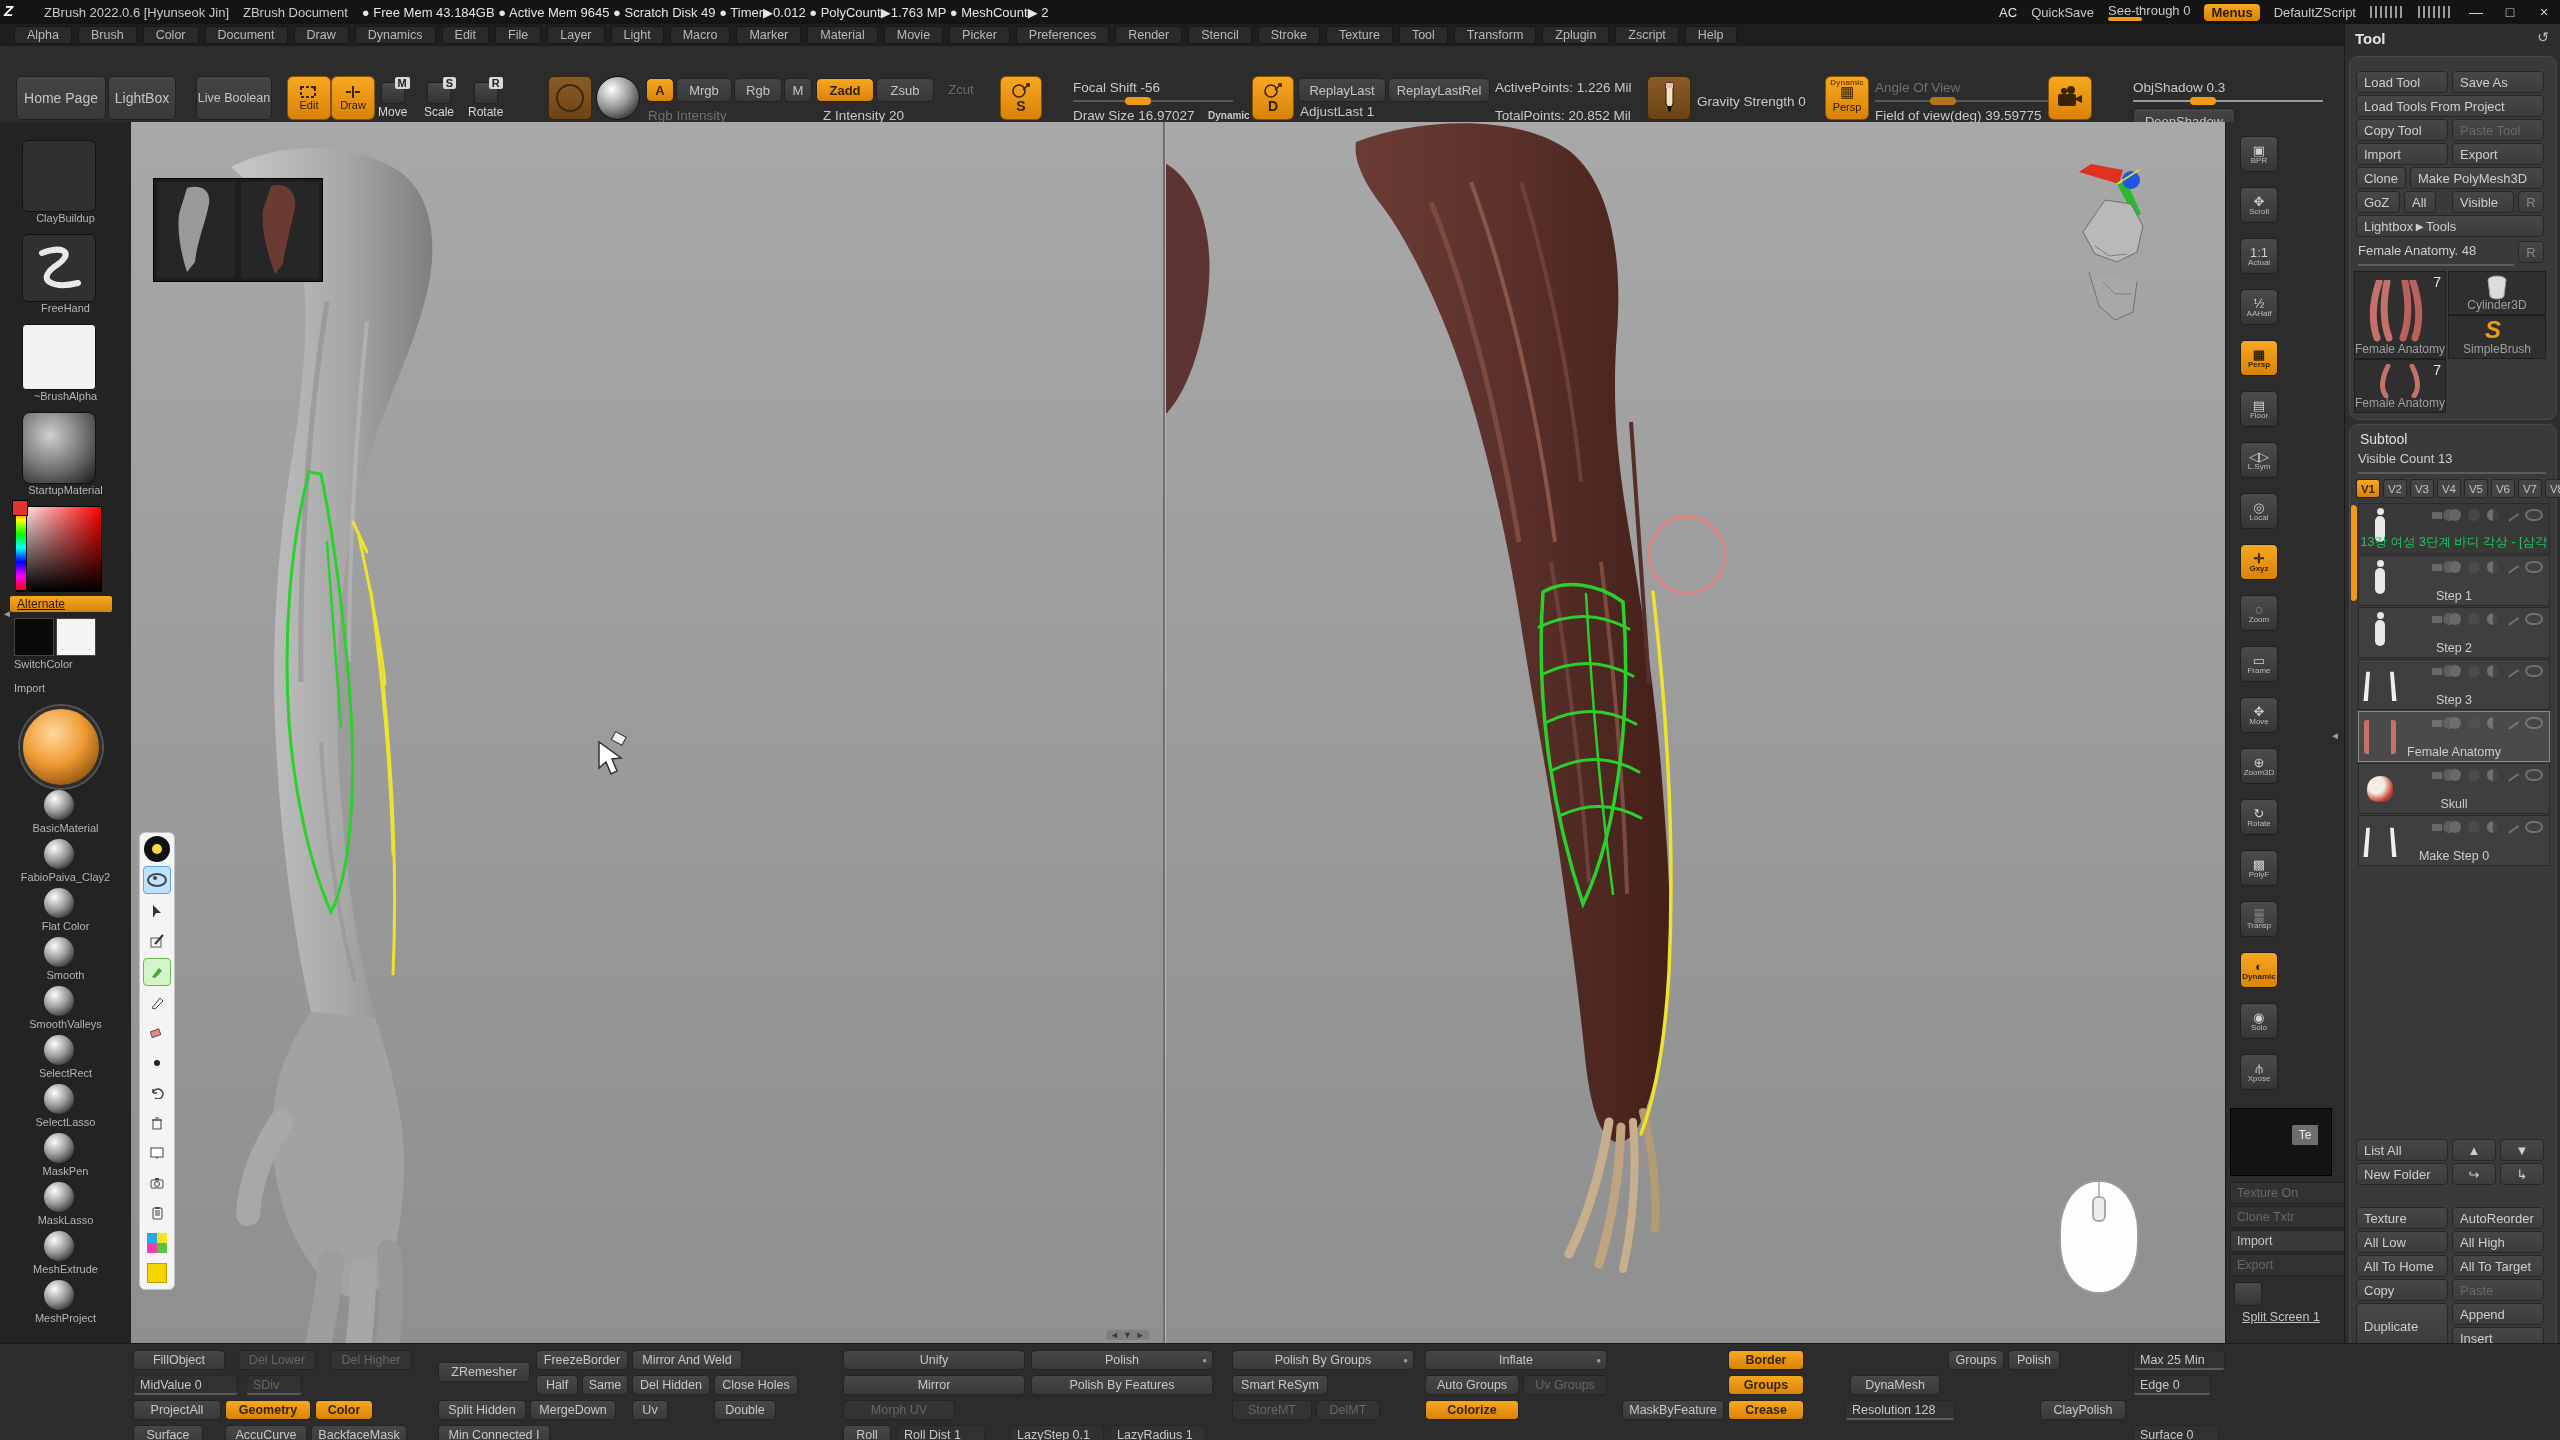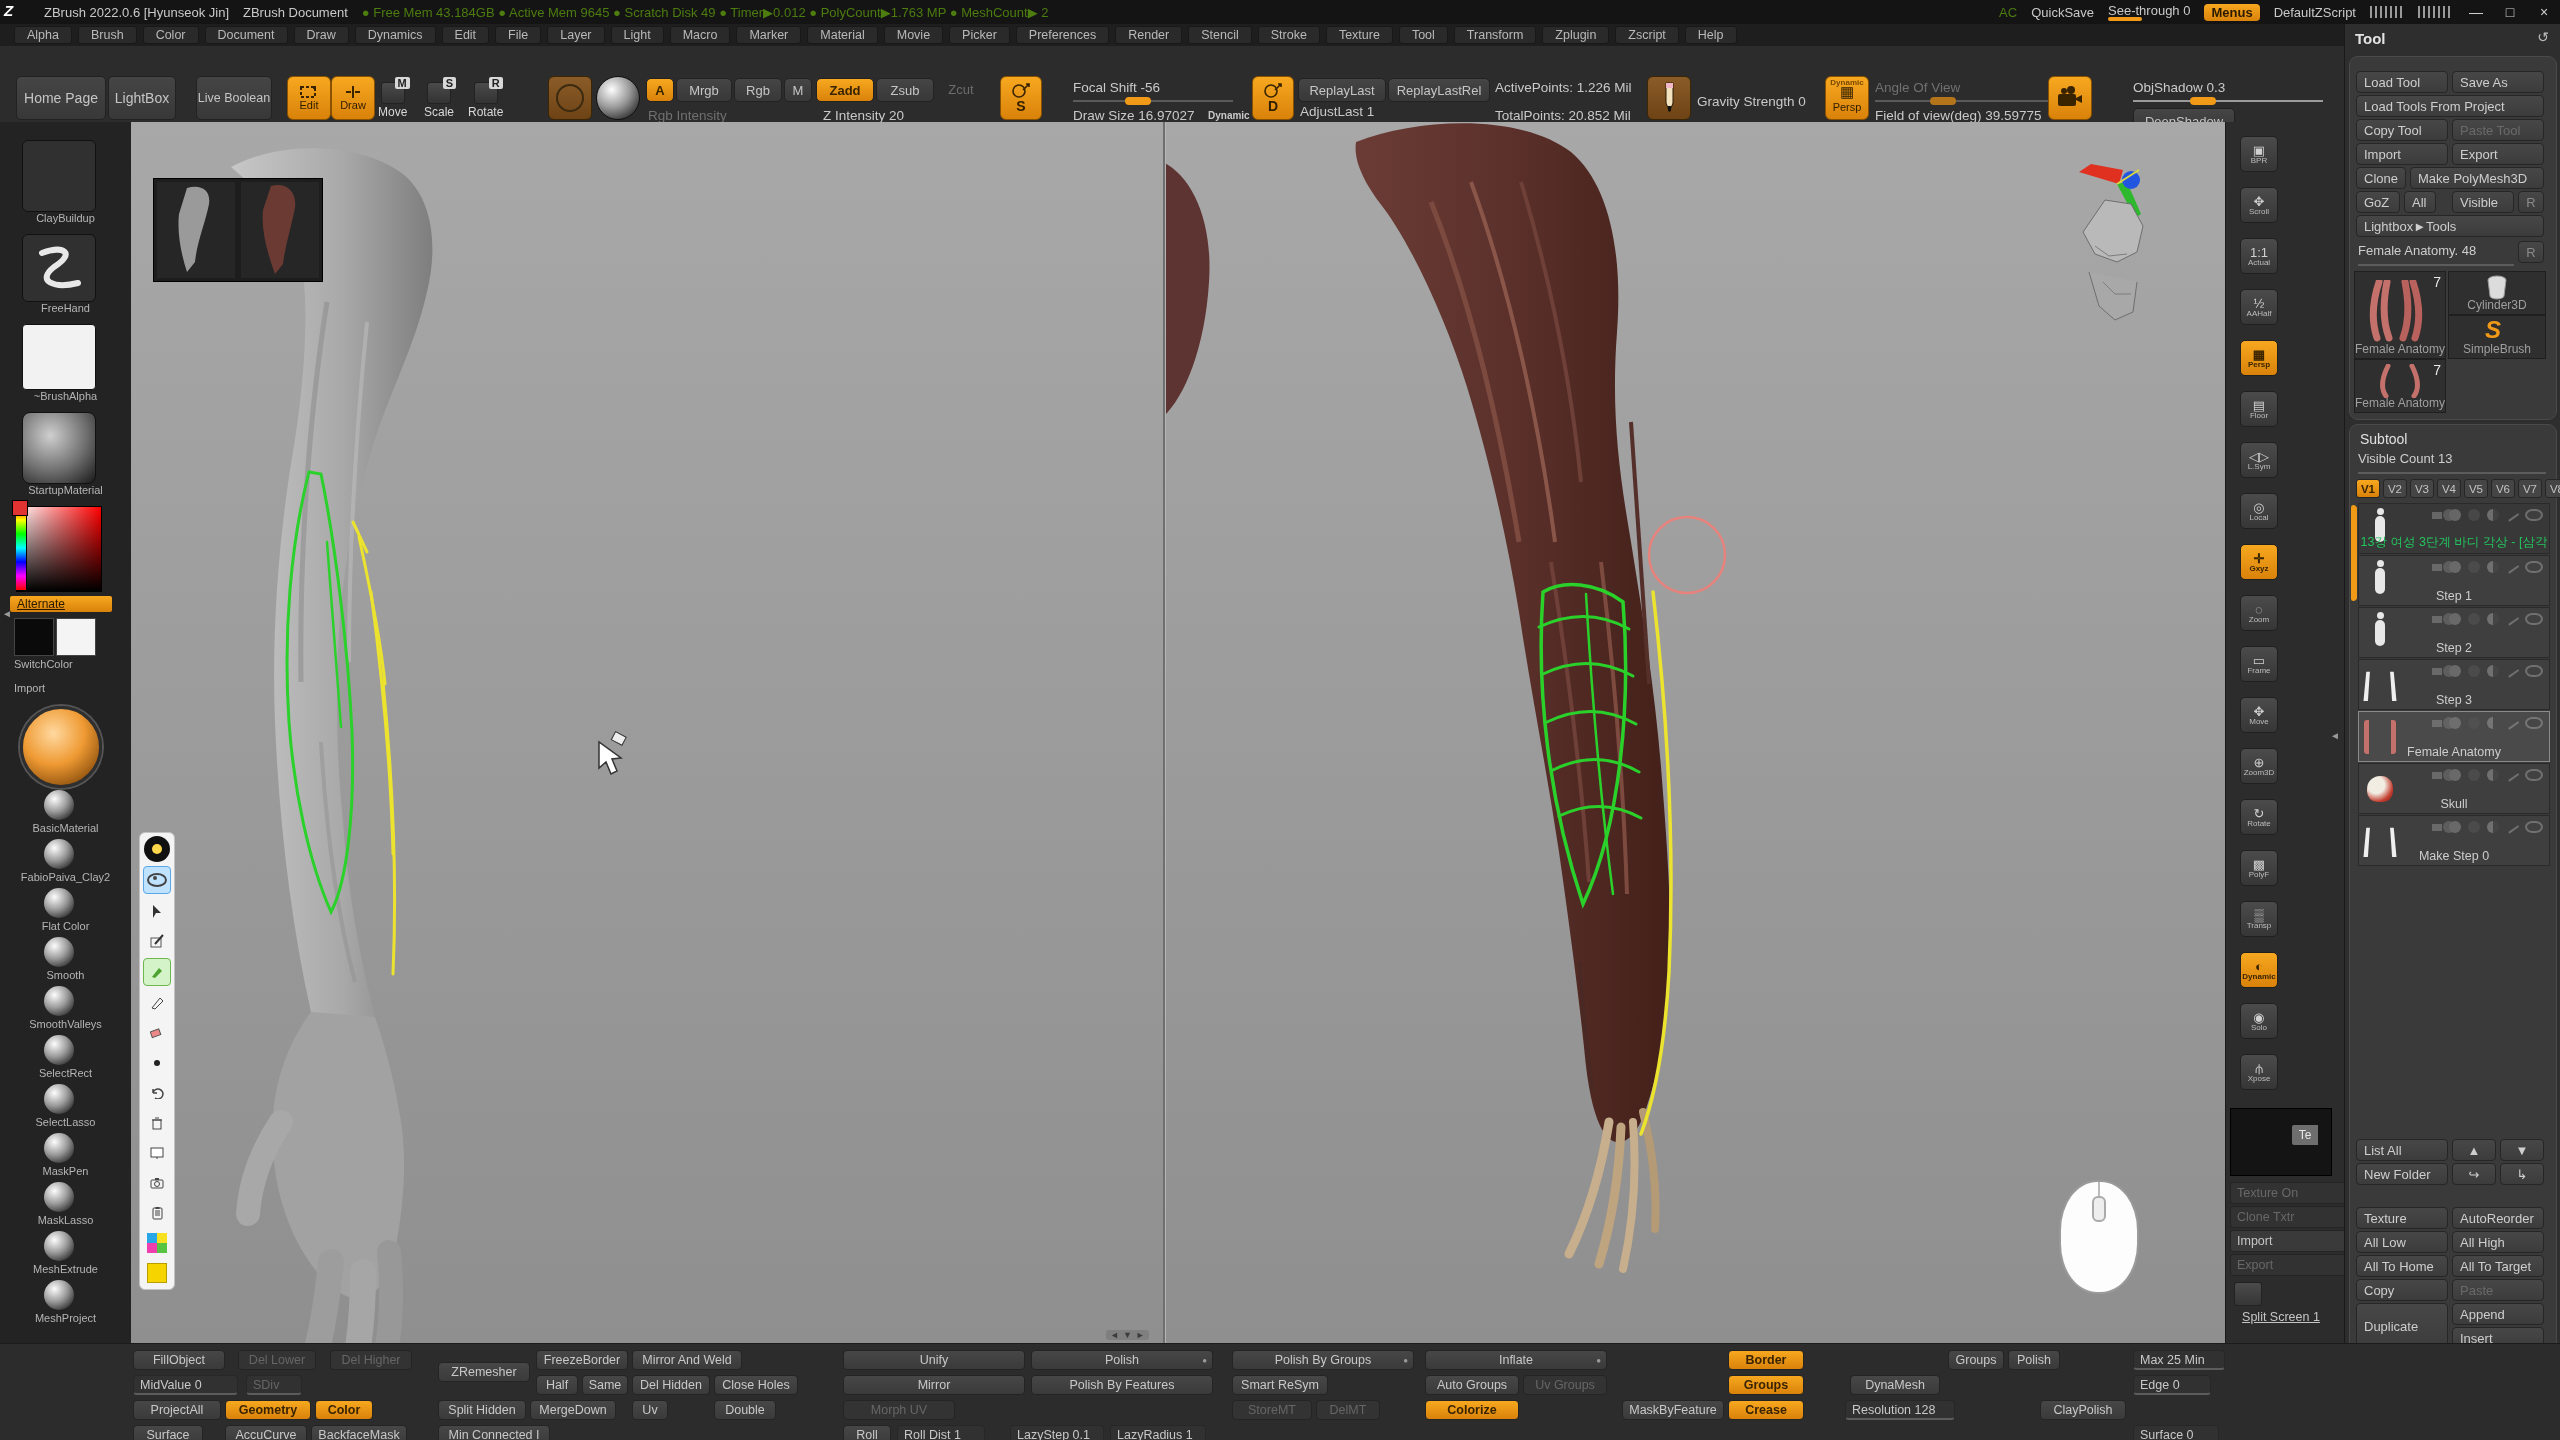--- a/index.html
+++ b/index.html
@@ -5,21 +5,21 @@
   html,body{margin:0;padding:0;background:#000;}
   #app{position:relative;width:2560px;height:1440px;overflow:hidden;
        font-family:"Liberation Sans",sans-serif;color:#cfcfcf;background:#2c2c2c;
        -webkit-font-smoothing:antialiased;}
   .abs{position:absolute;text-decoration:underline;}
   
   #titlebar{position:absolute;left:0;top:0;width:2560px;height:24px;background:#141414;
             display:flex;align-items:center;font-size:13px;color:#c9c9c9;}
   #zlogo{width:26px;height:20px;margin-left:4px;font-style:italic;font-weight:bold;color:#fff;font-size:15px;}
   .tb-txt{margin-left:14px;white-space:nowrap;}
-  .tb-dim{color:#4d7c0f;}
+  .tb-dim{color:#e5e5e5;}
   #tb-right{position:absolute;right:6px;top:0;height:24px;display:flex;align-items:center;gap:14px;font-size:13px;}
   .orange-btn{background:linear-gradient(#f7a81f,#d9820a);color:#2a1a00;border-radius:4px;
               padding:1px 7px;font-weight:bold;}
   .seethrough{position:relative;padding-bottom:3px;}
   .seethrough::after{content:"";position:absolute;left:0;bottom:0;width:34px;height:4px;background:#f09a17;border-radius:2px;}
   .scrub{width:34px;height:12px;background:
          repeating-linear-gradient(90deg,#9a9a9a 0 2px,transparent 2px 5px);}
   .winbtn{color:#cfcfcf;font-size:14px;width:20px;text-align:center;}
   
   #menubar{position:absolute;left:0;top:24px;width:2560px;height:22px;background:#1e1e1e;

